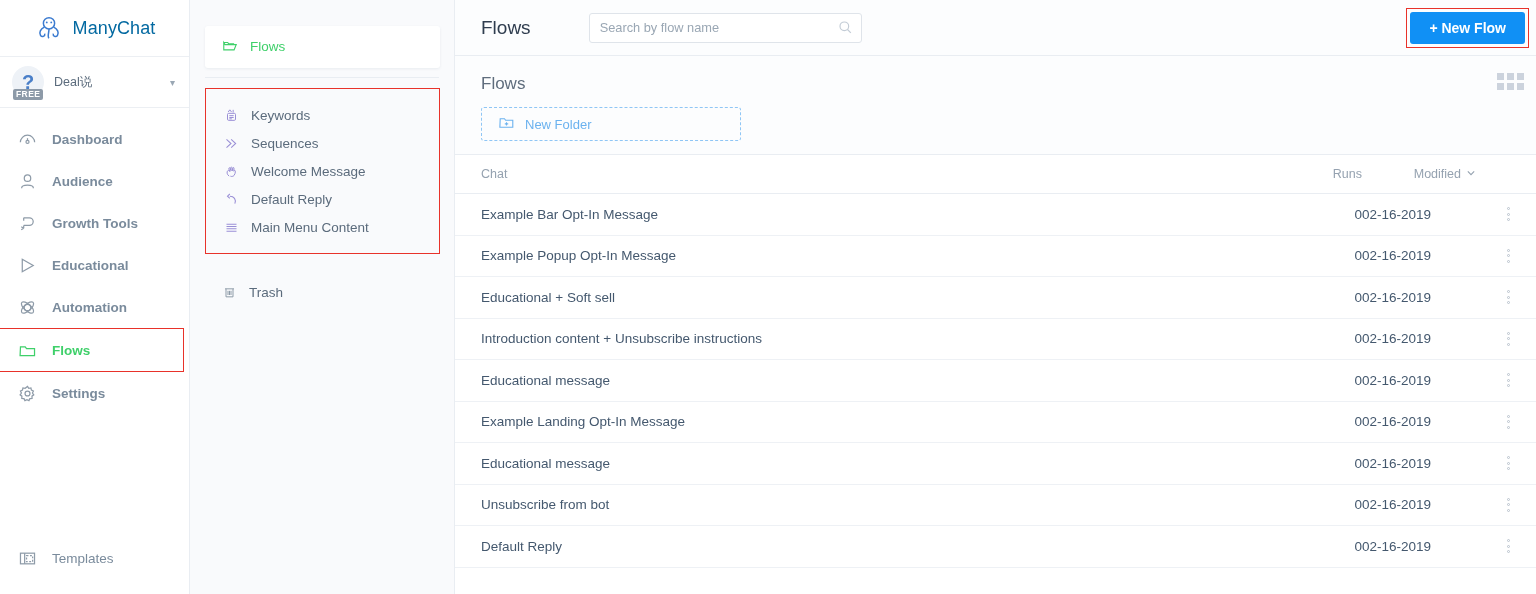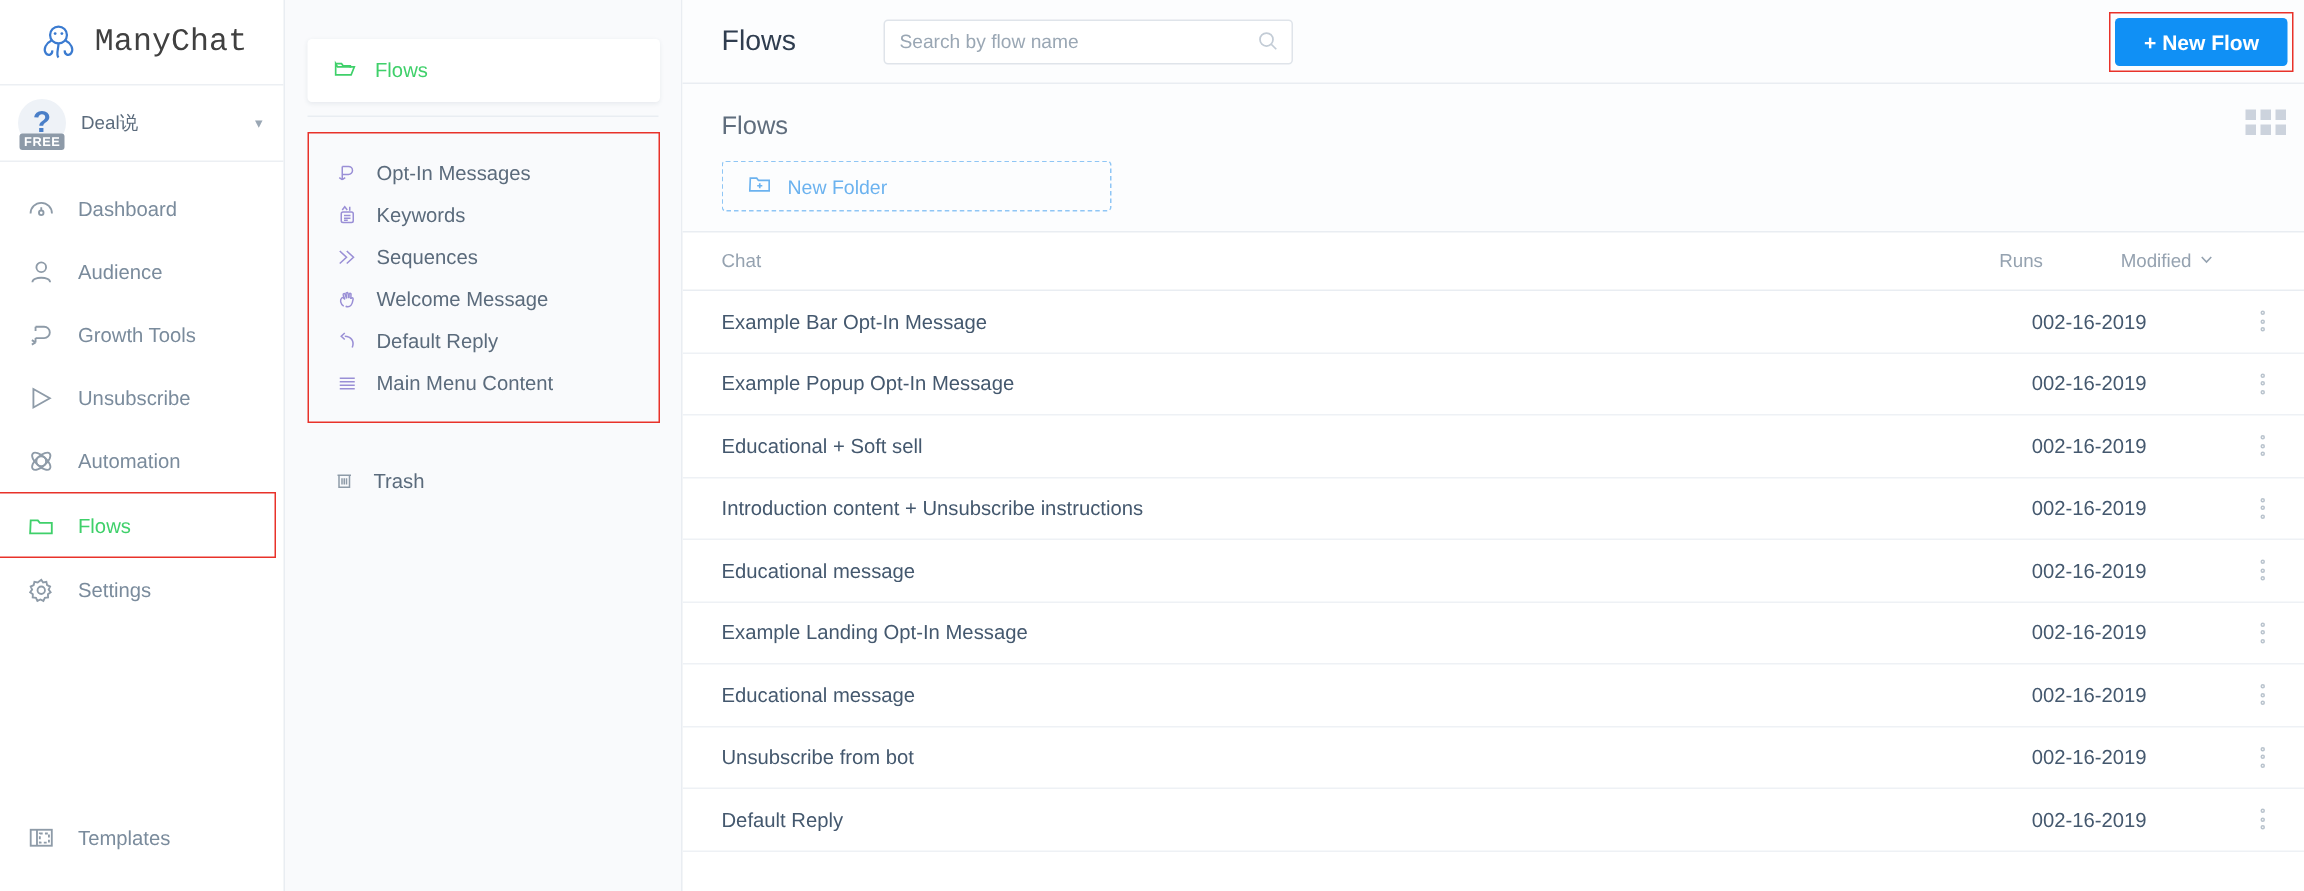--- a/index.html
+++ b/index.html
@@ -16,21 +16,21 @@
     width: 190px; height: 594px; flex: 0 0 190px;
     background: #ffffff;
     border-right: 1px solid #e9edf2;
     position: relative;
   }
   .brand {
     height: 56px; display: flex; align-items: center; justify-content: center;
     gap: 9px;
   }
   .brand-logo { width: 30px; height: 30px; display: block; }
-  .brand-name { font-size: 21px; color: #404040; letter-spacing: .1px; font-family: Liberation Mono, monospace; }
+  .brand-name { font-size: 18px; color: #0369a1; letter-spacing: .1px; }
   .brand-divider { height: 1px; background: #eceff3; margin: 0; }
 
   .account {
     height: 50px; display: flex; align-items: center; padding: 0 14px 0 12px;
     gap: 10px; position: relative;
   }
   .avatar-wrap { position: relative; width: 32px; height: 32px; flex: 0 0 32px; }
   .avatar {
     width: 32px; height: 32px; border-radius: 50%;
     background: #eef2f7; overflow: hidden; position: relative;
@@ -40,21 +40,21 @@
   .free-badge {
     position: absolute; left: 1px; bottom: -2px;
     background: #8d9aa8; color: #ffffff;
     font-size: 8.5px; font-weight: bold; letter-spacing: .4px;
     padding: 1px 3px 1px 3px; border-radius: 2px; line-height: 1.1;
   }
   .account-name { font-size: 12.5px; color: #5b6b7c; flex: 1; }
   .chev { color: #9aa7b4; font-size: 10px; }
   .account-divider { height: 1px; background: #eceff3; }
 
-  .nav { padding-top: 10px; }
+  .nav { padding-top: 10px; font-weight: bold; }
   .nav-item {
     display: flex; align-items: center; gap: 14px;
     height: 42px; padding-left: 16px;
     color: #7a8b9c; font-size: 13.5px; cursor: pointer;
     position: relative;
   }
   .nav-item .ic { width: 22px; height: 22px; display: flex; align-items: center; justify-content: center; }
   .nav-item.active { color: #3fd06a; }
   .nav-item.active .ic svg { stroke: #3fd06a; }
   .nav-item.redbox {
@@ -224,21 +224,21 @@
         </span>
         <span>Growth Tools</span>
       </div>
 
       <div class="nav-item">
         <span class="ic">
           <svg viewBox="0 0 20 20" width="19" height="19" fill="none" stroke="#8e9ba8" stroke-width="1.3">
             <path d="M4.5 3.5 L16 10 L4.5 16.5 Z"></path>
           </svg>
         </span>
-        <span>Unsubscribe</span>
+        <span>Educational</span>
       </div>
 
       <div class="nav-item">
         <span class="ic">
           <svg viewBox="0 0 20 20" width="19" height="19" fill="none" stroke="#8e9ba8" stroke-width="1.3">
             <circle cx="10" cy="10" r="3.4"></circle>
             <ellipse cx="10" cy="10" rx="8" ry="3.6" transform="rotate(42 10 10)"></ellipse>
             <ellipse cx="10" cy="10" rx="8" ry="3.6" transform="rotate(-42 10 10)"></ellipse>
           </svg>
         </span>
@@ -289,30 +289,20 @@
               <path d="M2 5 v8.4 h11.6 l2.4-6 h-12.6 Z"></path>
           </svg>
         </span>
         <span>Flows</span>
       </div>
     </div>
     <div class="tree-sep"></div>
 
     <div class="tree-group">
 
-      <div class="tree-item">
-        <span class="ic">
-          <svg viewBox="0 0 18 18" width="15" height="15" fill="none" stroke="#9a8fd6" stroke-width="1.2">
-            <path d="M5 3.5 h5 a3.2 3.2 0 0 1 0 6.4 h-5"></path>
-              <path d="M5 3.5 v10.6"></path>
-              <path d="M5 14.1 l-2.4-1.6 M5 14.1 l2.4-1.6"></path>
-          </svg>
-        </span>
-        <span>Opt-In Messages</span>
-      </div>
 
       <div class="tree-item">
         <span class="ic">
           <svg viewBox="0 0 18 18" width="15" height="15" fill="none" stroke="#9a8fd6" stroke-width="1.2">
             <rect x="4.2" y="6.4" width="9.6" height="8.4" rx="1.4"></rect>
             <path d="M6.4 9.2h5.2M6.4 11.4h5.2M6.4 13h3"></path>
             <path d="M5 4.8 l2-2.6 2 2.6"></path>
               <path d="M11 2.2 v3.2"></path>
           </svg>
         </span>

